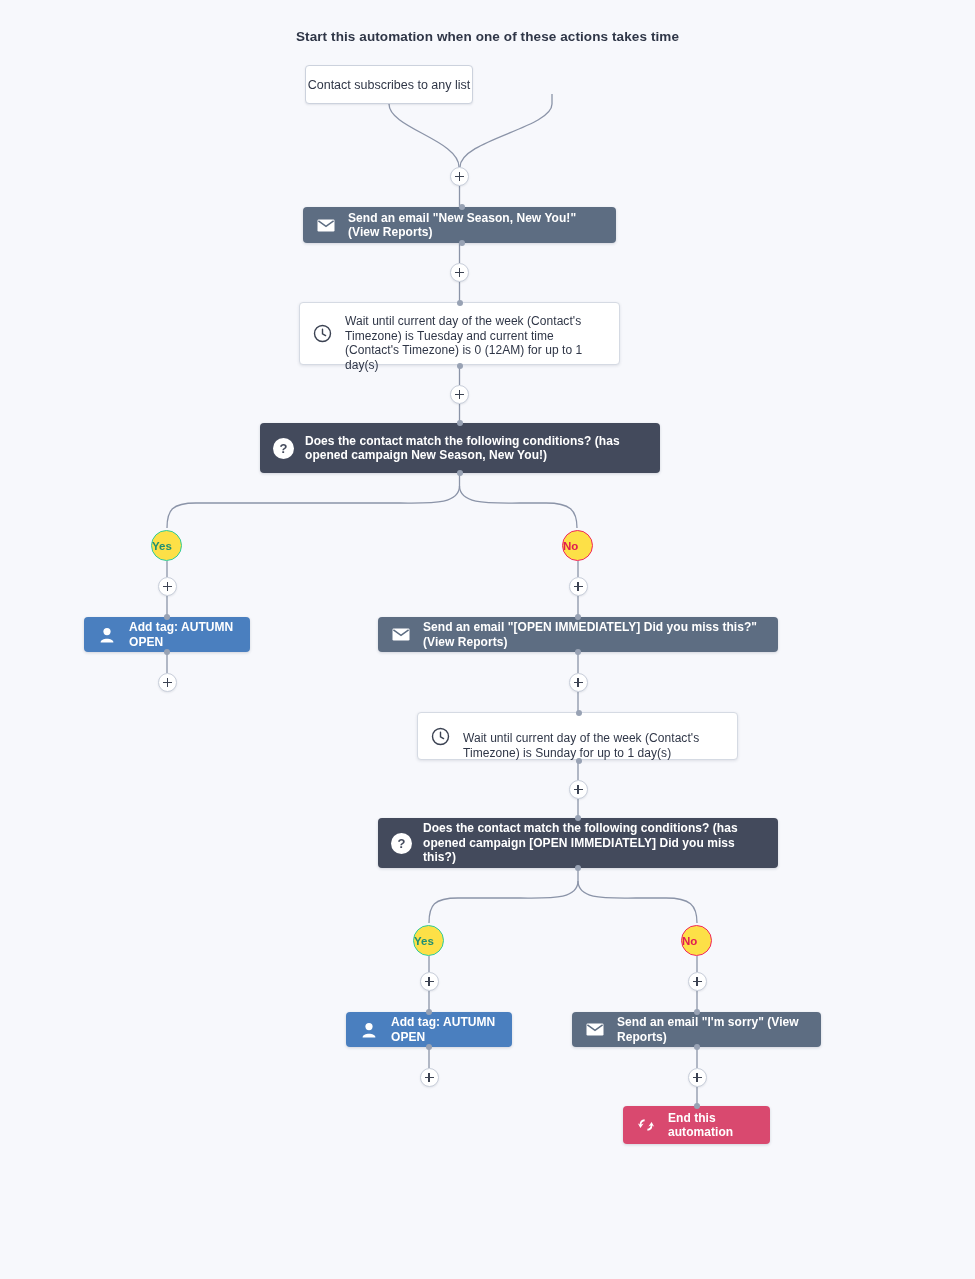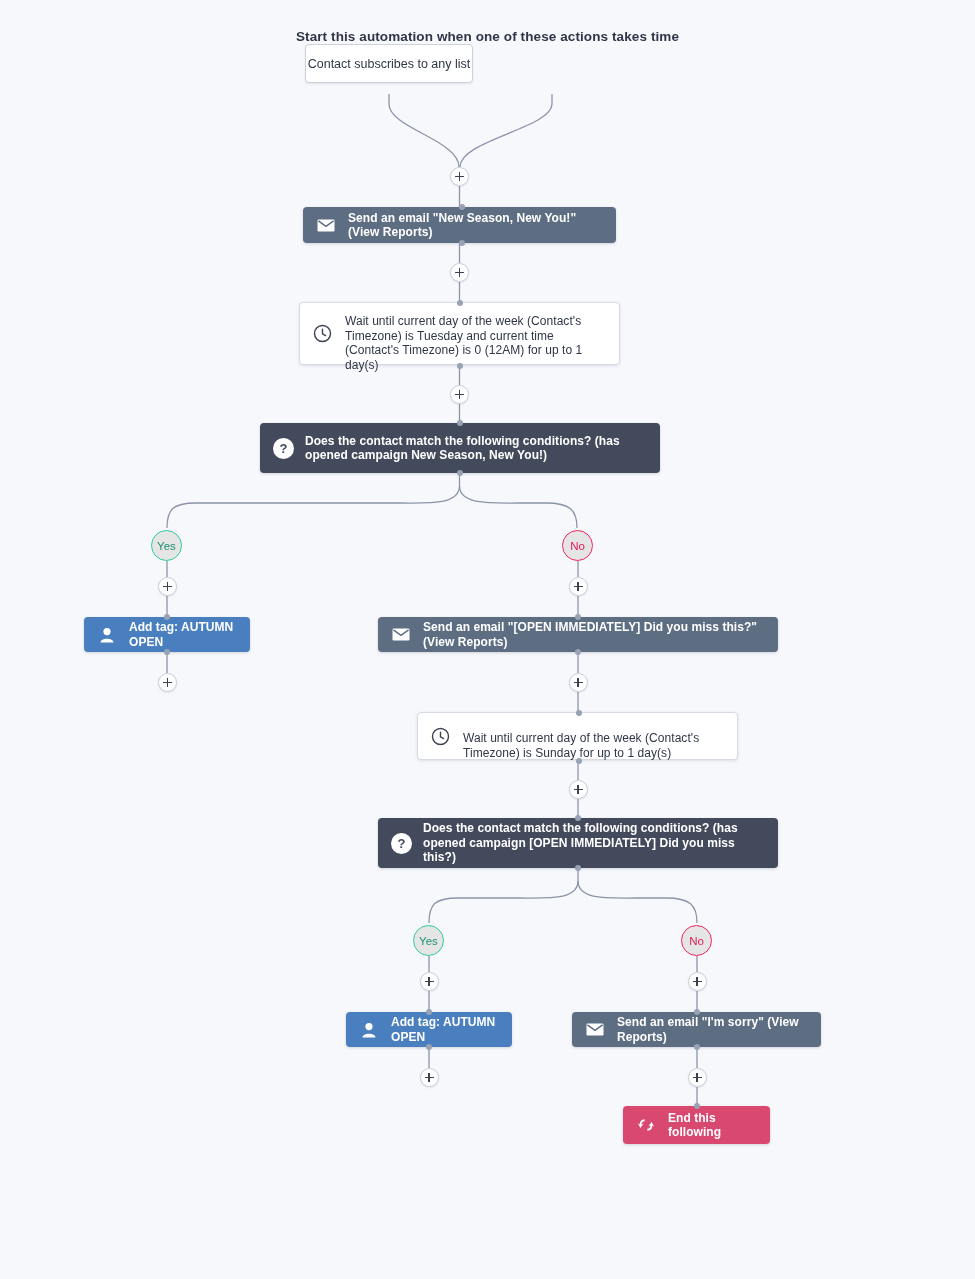--- a/index.html
+++ b/index.html
@@ -136,27 +136,26 @@
   }
   .plus::before { width: 9px; height: 1.4px; }
   .plus::after  { width: 1.4px; height: 9px; }
 
   
   .badge {
     position: absolute;
     width: 31px;
     height: 31px;
     border-radius: 50%;
-    background: #e5e5e5;
+    background: #fde047;
     box-sizing: border-box;
     display: flex;
     align-items: center;
-    justify-content: center;
     font-size: 11.5px;
-    font-weight: normal;
+    font-weight: bold;
   }
   .badge.yes { border: 1.6px solid #2ecc9b; color: #1f8f73; }
   .badge.no  { border: 1.6px solid #f0275e; color: #e01b52; }
 
   
   .dot {
     position: absolute;
     width: 6px;
     height: 6px;
     border-radius: 50%;
@@ -221,21 +220,21 @@
 
       <path d="M 697 956 L 697 972"></path>
       <path d="M 697 991 L 697 1012"></path>
       <path d="M 697 1047 L 697 1068"></path>
       <path d="M 697 1087 L 697 1108"></path>
     </g>
   </svg>
 
   <div class="heading">Start this automation when one of these actions takes time</div>
 
-  <div class="node trigger" style="left:305px; top:44px; width:168px; height:39px;">
+  <div class="node trigger" style="left:305px; top:65px; width:168px; height:39px;">
     <span>Contact subscribes to any list</span>
   </div>
 
 
   <div class="plus" style="left:450px; top:167px;"></div>
   <div class="plus" style="left:450px; top:263px;"></div>
   <div class="plus" style="left:450px; top:385px;"></div>
   <div class="plus" style="left:158px; top:577px;"></div>
   <div class="plus" style="left:158px; top:673px;"></div>
   <div class="plus" style="left:568.5px; top:577px;"></div>
@@ -368,17 +367,17 @@
     <span class="dot" style="left:122px; top:32px;"></span>
   </div>
 
   <div class="node card end" style="left:623px; top:1106px; width:147px; height:38px;">
     <span class="ico">
       <svg width="18" height="16" viewBox="0 0 18 16">
         <path d="M7.6 2.2 A5.6 5.6 0 0 0 2.6 7.6 L0.8 6.2 L3.4 11.0 L6.6 6.6 L4.3 7.4 A3.6 3.6 0 0 1 7.6 4.2 Z" fill="#fff"></path>
         <path d="M10.4 13.8 A5.6 5.6 0 0 0 15.4 8.4 L17.2 9.8 L14.6 5.0 L11.4 9.4 L13.7 8.6 A3.6 3.6 0 0 1 10.4 11.8 Z" fill="#fff"></path>
       </svg>
     </span>
-    <span class="lbl">End this following</span>
+    <span class="lbl">End this automation</span>
     <span class="dot" style="left:71px; top:-3px;"></span>
   </div>
 
 </div>
 
 </body></html>

